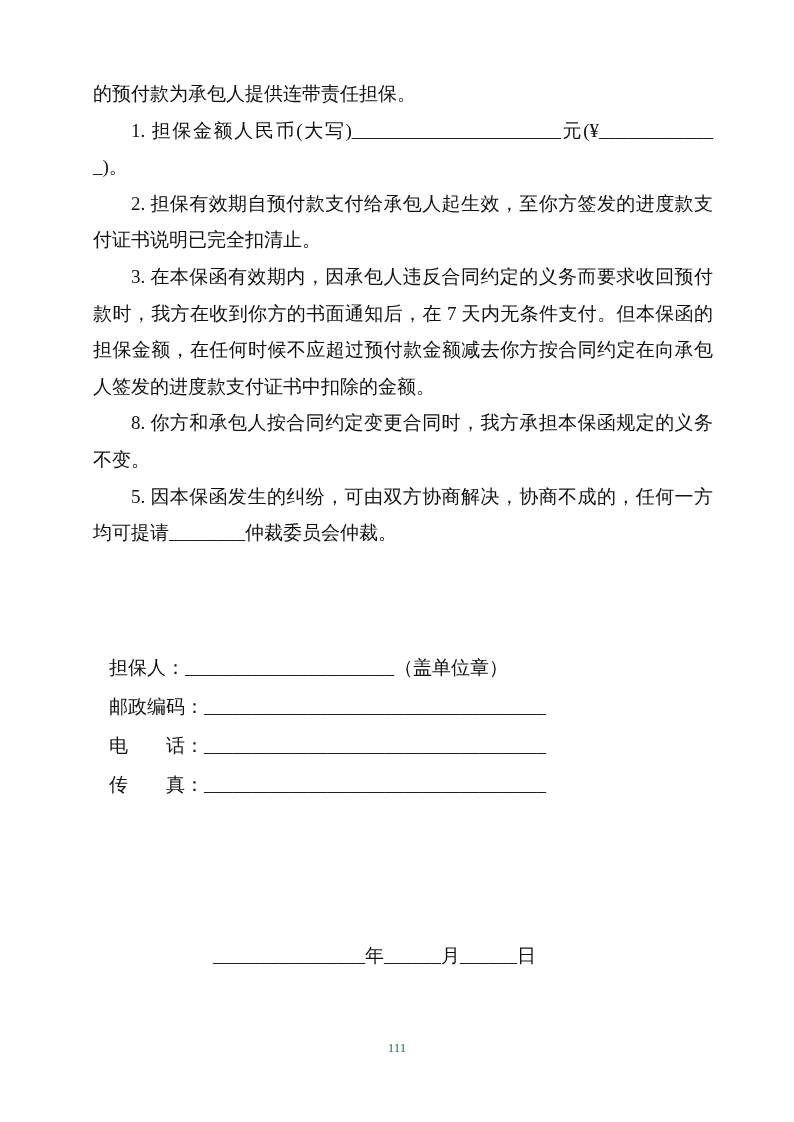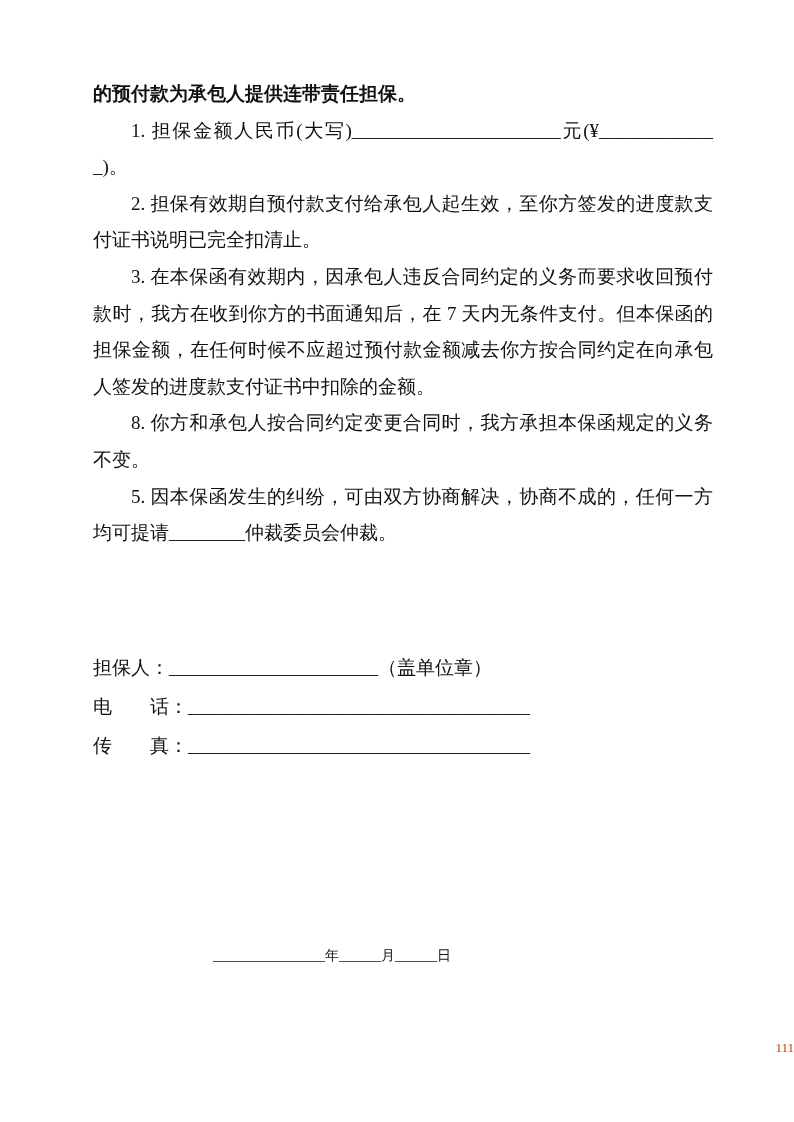--- a/index.html
+++ b/index.html
@@ -26,55 +26,55 @@
   .text-block p {
     margin: 0;
     font-size: 19px;
     line-height: 36.6px;
     text-align: justify;
     text-indent: 2em;
     word-break: break-all;
   }
   .text-block p.no-indent {
     text-indent: 0;
-    font-weight: bold;
   }
   .sig-block {
     position: absolute;
     top: 648px;
     left: 93px;
     width: 620px;
     font-size: 19px;
   }
   .sig-row {
     line-height: 39px;
     white-space: nowrap;
+    margin-left: 16px;
   }
   .sig-row .blank {
     letter-spacing: 0;
   }
   .date-line {
     position: absolute;
     top: 938px;
     left: 93px;
     width: 620px;
     padding-left: 120px;
     box-sizing: border-box;
-    font-size: 14px;
+    font-size: 19px;
     line-height: 36.6px;
     white-space: nowrap;
   }
   .page-number {
     position: absolute;
     top: 1040px;
     left: 0;
     width: 100%;
-    text-align: right;
+    text-align: center;
     font-size: 13px;
-    color: #c2410c;
+    color: #15803d;
     font-family: "Liberation Serif", "DejaVu Serif", serif;
   }
 </style>
 </head>
 <body>
 
 <div class="page">
 
   <div class="text-block">
     <p class="no-indent">的预付款为承包人提供连带责任担保。</p>
@@ -83,20 +83,23 @@
     <p>3.  在本保函有效期内，因承包人违反合同约定的义务而要求收回预付款时，我方在收到你方的书面通知后，在 7 天内无条件支付。但本保函的担保金额，在任何时候不应超过预付款金额减去你方按合同约定在向承包人签发的进度款支付证书中扣除的金额。</p>
     <p>8.  你方和承包人按合同约定变更合同时，我方承担本保函规定的义务不变。</p>
     <p>5.  因本保函发生的纠纷，可由双方协商解决，协商不成的，任何一方均可提请________仲裁委员会仲裁。</p>
   </div>
 
   <div class="sig-block">
     <div class="sig-row">
       <span>担保人：</span><span class="blank">______________________</span><span>（盖单位章）</span>
     </div>
     <div class="sig-row">
+      <span>邮政编码：</span><span class="blank">____________________________________</span><span></span>
+    </div>
+    <div class="sig-row">
       <span>电　　话：</span><span class="blank">____________________________________</span><span></span>
     </div>
     <div class="sig-row">
       <span>传　　真：</span><span class="blank">____________________________________</span><span></span>
     </div>
   </div>
 
   <div class="date-line">________________年______月______日</div>
 
   <div class="page-number">111</div>

